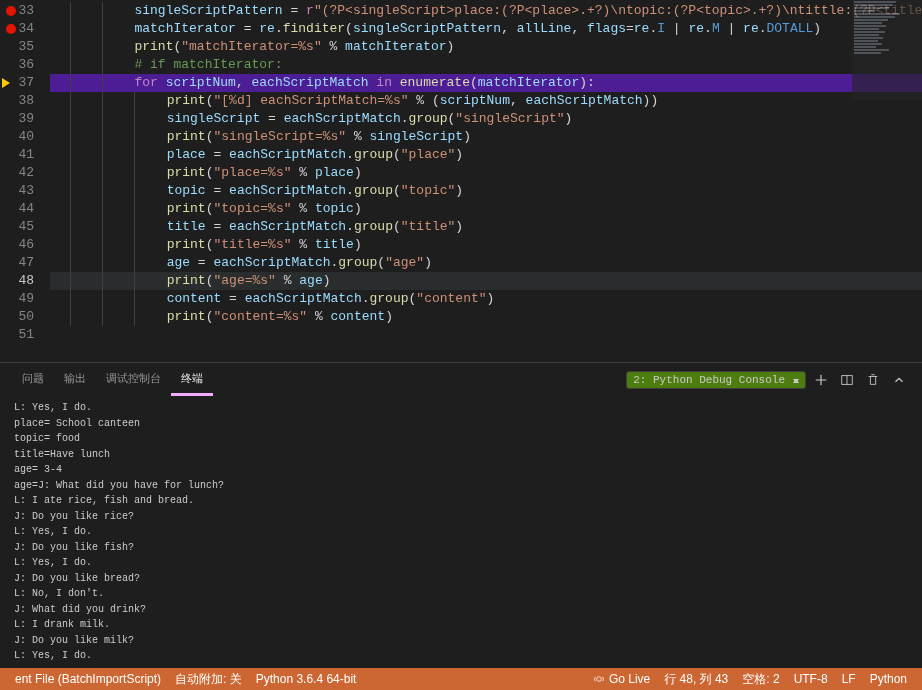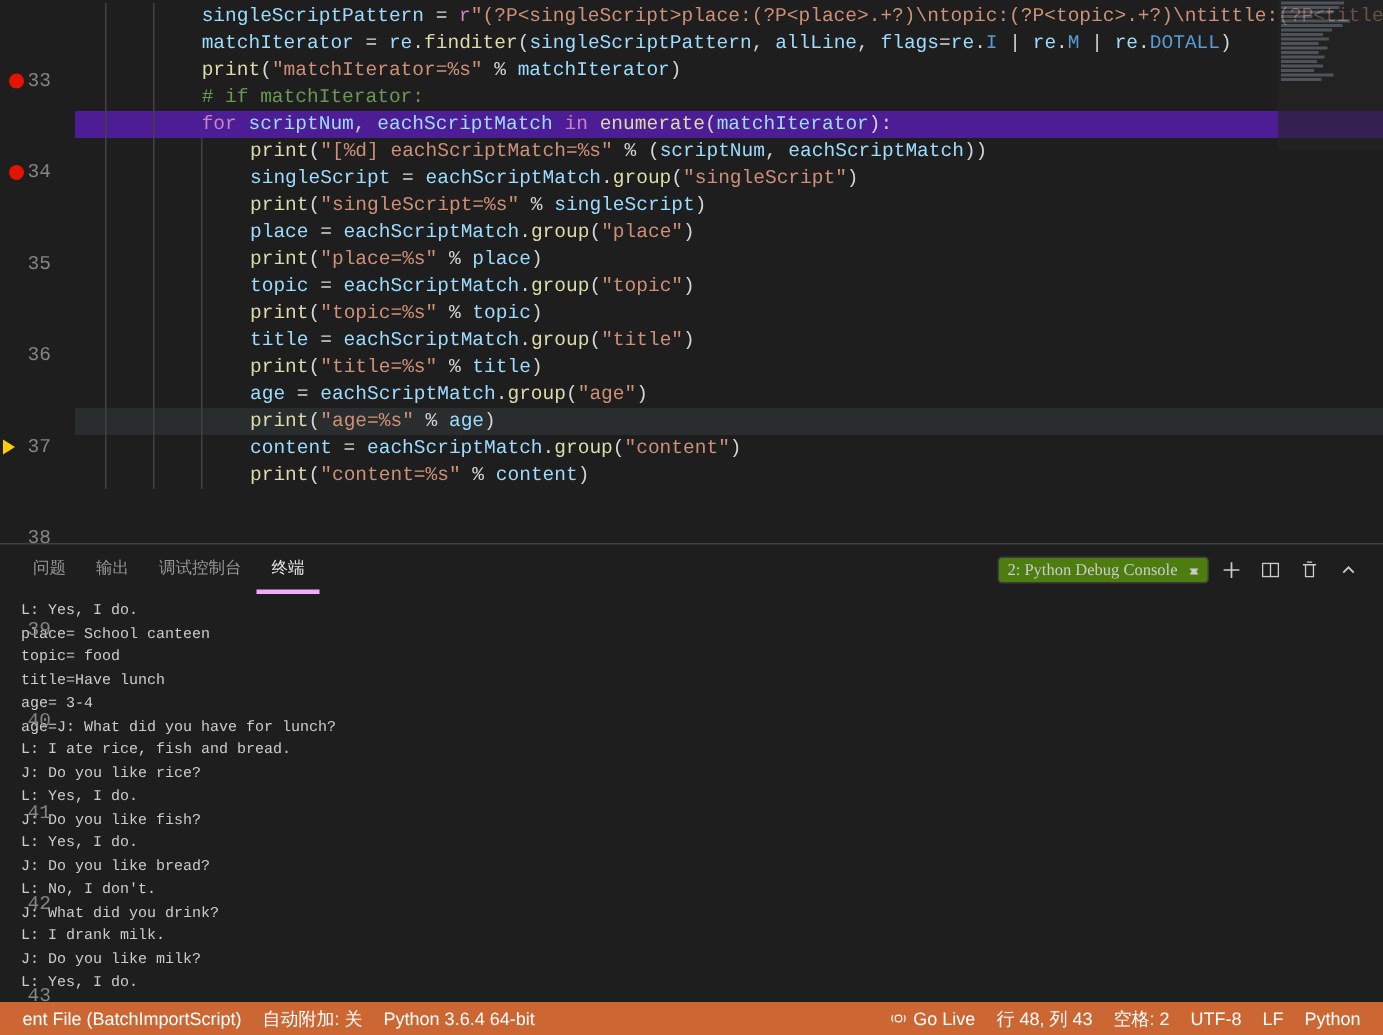--- a/index.html
+++ b/index.html
@@ -22,21 +22,20 @@
   text-align: right;
   color: #858585;
   user-select: none;
   padding-top: 2px;
 }
 .gutter .line {
   height: 18px;
   line-height: 18px;
   padding-right: 16px;
   position: relative;
-  margin-top: 43px;
 }
 .gutter .bp::before {
   content: "";
   position: absolute;
   left: 6px; top: 4px;
   width: 10px; height: 10px;
   background: #e51400;
   border-radius: 50%;
 }
 .gutter .cur::before {
@@ -94,21 +93,21 @@
   background: #1e1e1e;
   border-top: 1px solid #414141;
   display: flex;
   flex-direction: column;
 }
 .panel-tabs {
   display: flex;
   align-items: center;
   height: 33px;
   padding: 0 12px;
-  font-family: Liberation Serif, serif;
+  font-family: Liberation Mono, monospace;
   font-size: 11px;
 }
 .panel-tabs .tab {
   padding: 0 10px;
   color: #969696;
   cursor: pointer;
   height: 33px;
   line-height: 33px;
 }
 .panel-tabs .tab.active {

